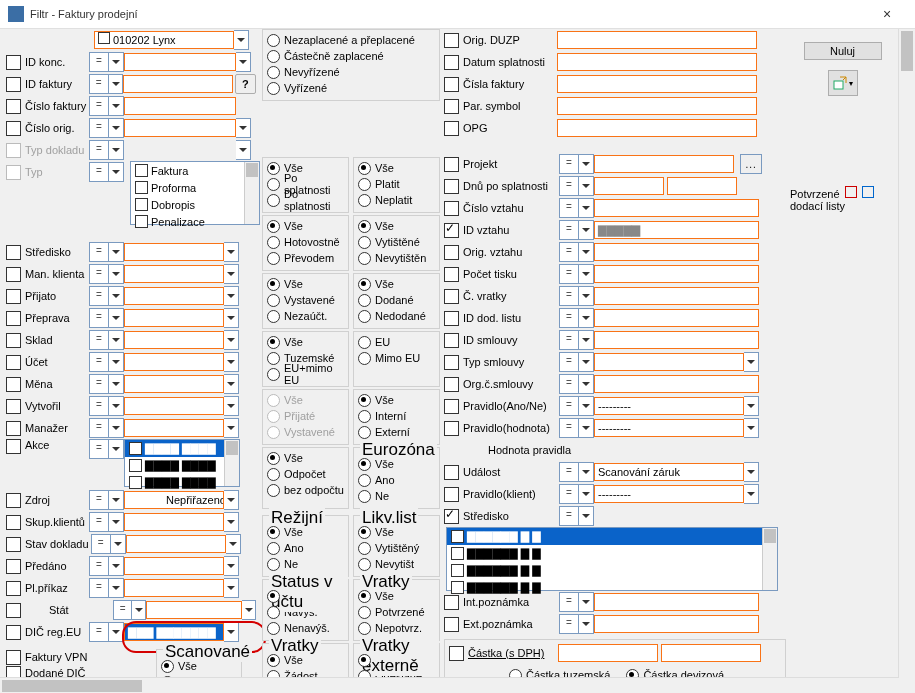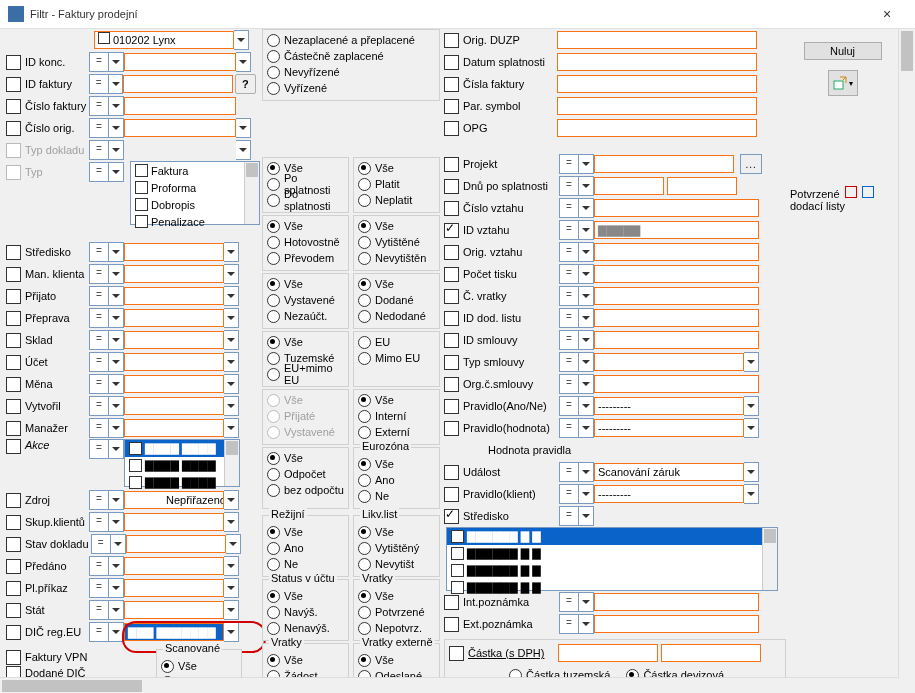--- a/index.html
+++ b/index.html
@@ -38,21 +38,21 @@
 .grp.half{display:inline-block;vertical-align:top;box-sizing:border-box}
 .rad{display:flex;align-items:center;height:16px}
 .rad .o{width:11px;height:11px;border:1px solid #333;border-radius:50%;background:#fff;margin-right:4px;flex:none;position:relative}
 .rad .o.on:after{content:"";position:absolute;left:2px;top:2px;width:5px;height:5px;border-radius:50%;background:#000}
 .rad.disabled .o{border-color:#bbb}
 .btn{border:1px solid #adadad;background:#e1e1e1;padding:2px 8px;display:inline-block;text-align:center}
 .iconbtn{width:28px;height:24px;border:1px solid #adadad;background:#e1e1e1;display:inline-flex;align-items:center;justify-content:center}
 .dotsbtn{width:20px;height:18px;border:1px solid #7a9ac0;background:#efefef;display:inline-flex;align-items:center;justify-content:center;font-size:10px;letter-spacing:1px}
 .qbtn{width:20px;height:18px;border:1px solid #adadad;background:#efefef;display:inline-flex;align-items:center;justify-content:center;border-radius:2px}
 .red-oval{position:absolute;border:2px solid #d40000;border-radius:14px;pointer-events:none}
-.legend{position:absolute;top:-8px;left:6px;background:#f0f0f0;padding:0 2px;font-size:11px}
+.legend{position:absolute;top:-8px;left:6px;background:#f0f0f0;padding:0 2px;font-size:17px}
 .twocol{display:flex;gap:4px}
 .twocol>div{flex:1}
 .r3{display:flex;align-items:center;height:22px}
 .r3 .lbl3{min-width:94px;white-space:nowrap}
 .small-sq{width:10px;height:10px;border:1px solid #000;display:inline-block;margin-left:2px}
 </style>
 </head>
 <body>
 
 <div class="titlebar">
@@ -226,21 +226,21 @@
       <div class="row ">
         <span class="chk"></span>
         <span class="lbl" style="min-width: 62px;">Manažer</span>
         <span class="op">=</span>
         <span class="dd"></span>
         <span class="txt" style="width: 100px;"></span>
         <span class="dd"></span>
       </div>
       <div class="row " style="height: 50px; align-items: flex-start;">
         <span class="chk"></span>
-        <span class="lbl" style="min-width: 62px; font-style: italic;">Akce</span>
+        <span class="lbl" style="min-width: 62px;">Akce</span>
         <span class="op">=</span>
         <span class="dd"></span>
         <div class="sel" style="display: inline-block; width: 116px; height: 48px; position: relative; vertical-align: top;">
           <div class="item sel-hl">
             <span class="chk"></span>
             <span>▇▇▇▇ ▇▇▇▇</span>
           </div>
           <div class="item">
             <span class="chk"></span>
             <span>▇▇▇▇ ▇▇▇▇</span>
@@ -289,21 +289,21 @@
       <div class="row ">
         <span class="chk"></span>
         <span class="lbl" style="min-width: 62px;">Pl.příkaz</span>
         <span class="op">=</span>
         <span class="dd"></span>
         <span class="txt" style="width: 100px;"></span>
         <span class="dd"></span>
       </div>
       <div class="row ">
         <span class="chk"></span>
-        <span class="lbl" style="min-width: 62px;">Stát</span>
+        <span class="lbl" style="min-width: 62px; margin-left: 24px;">Stát</span>
         <span class="op">=</span>
         <span class="dd"></span>
         <span class="txt" style="width: 100px;"></span>
         <span class="dd"></span>
       </div>
       <div class="row ">
         <span class="chk"></span>
         <span class="lbl" style="min-width: 62px;">DIČ reg.EU</span>
         <span class="op">=</span>
         <span class="dd"></span>

